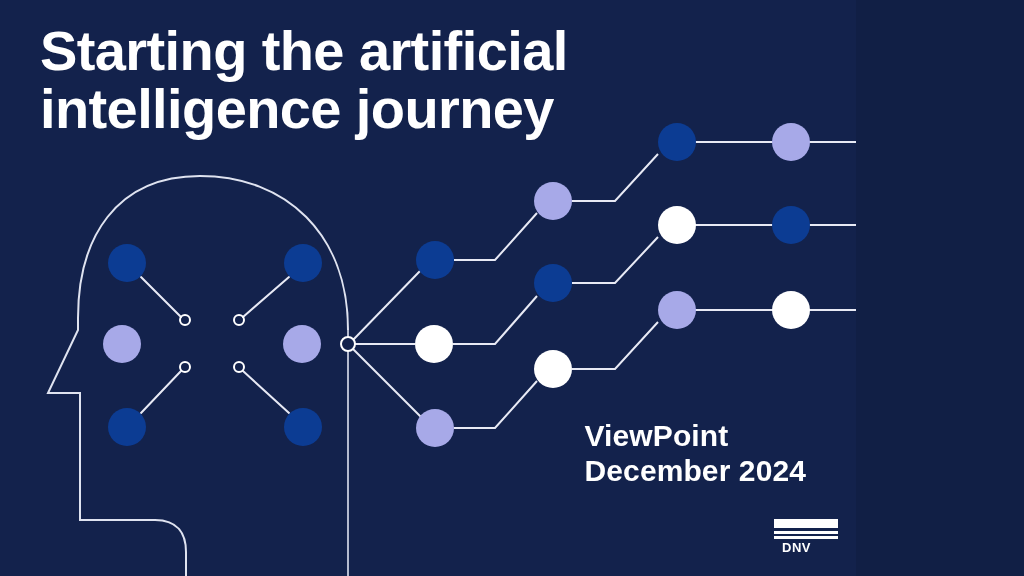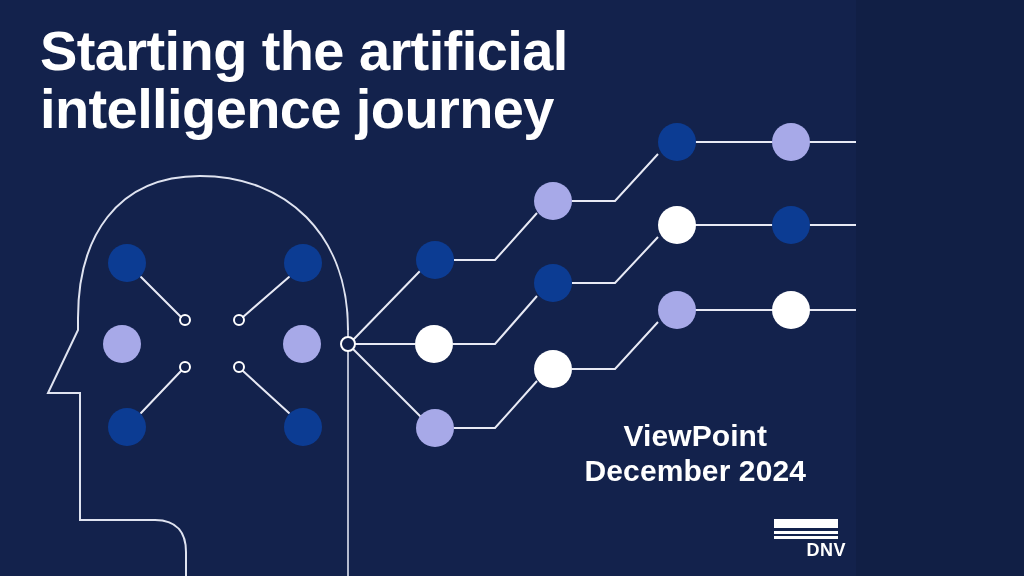--- a/index.html
+++ b/index.html
@@ -31,21 +31,21 @@
     line-height: 1.04;
     font-weight: 700;
     letter-spacing: -0.6px;
     white-space: pre-line;
     z-index: 5;
   }
   #footer-text {
     position: absolute;
     right: 50px;
     top: 418px;
-    text-align: center;
+    text-align: left;
     color: #ffffff;
     font-size: 30px;
     font-weight: 700;
     line-height: 1.18;
     letter-spacing: 0.1px;
     z-index: 5;
   }
   #footer-text .line { display: block; }
   #logo {
     position: absolute;
@@ -68,25 +68,24 @@
     background: #ffffff;
   }
   #logo .bar-thin2 {
     position: absolute;
     left: 8px; top: 17px;
     width: 64px; height: 3px;
     background: #ffffff;
   }
   #logo .wordmark {
     position: absolute;
-    left: 8px; top: 21px;
+    left: 16px; top: 21px;
     width: 72px;
-    text-align: right;
     color: #ffffff;
-    font-size: 18px;
+    font-size: 13px;
     font-weight: 700;
     letter-spacing: 0.5px;
     font-family: "Liberation Sans", sans-serif;
   }
 </style>
 </head>
 <body>
 
 <div id="slide">
 

